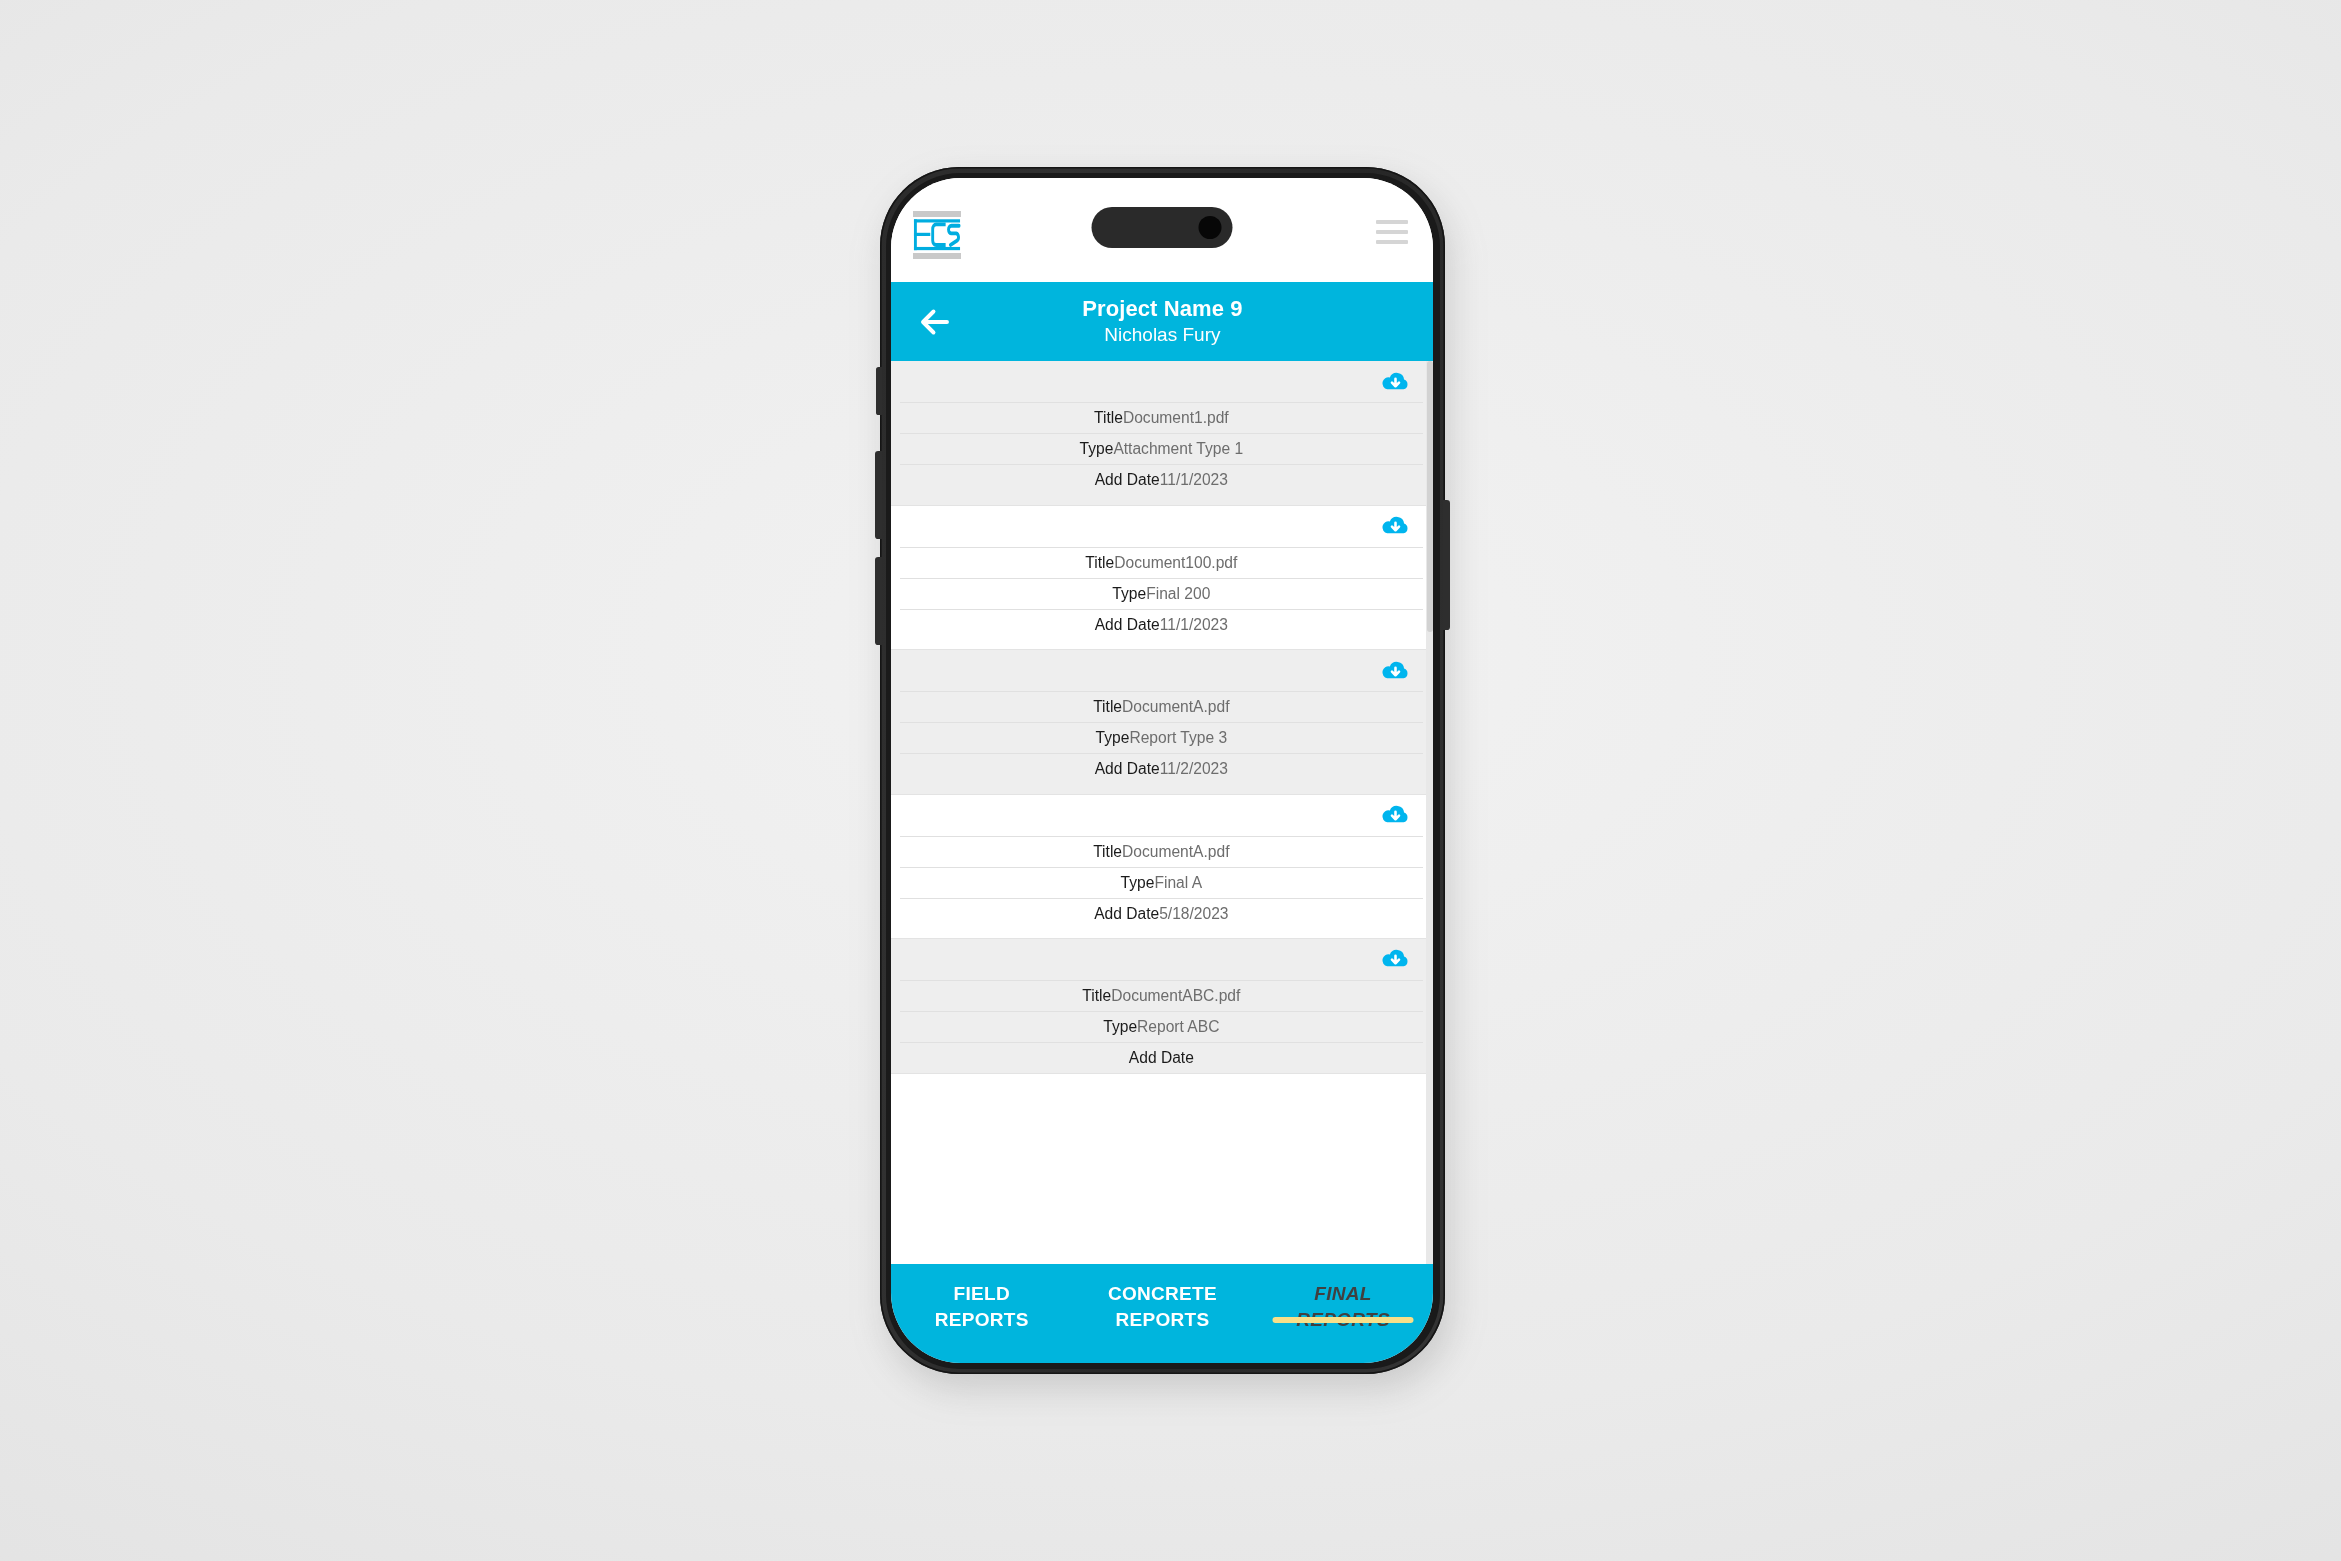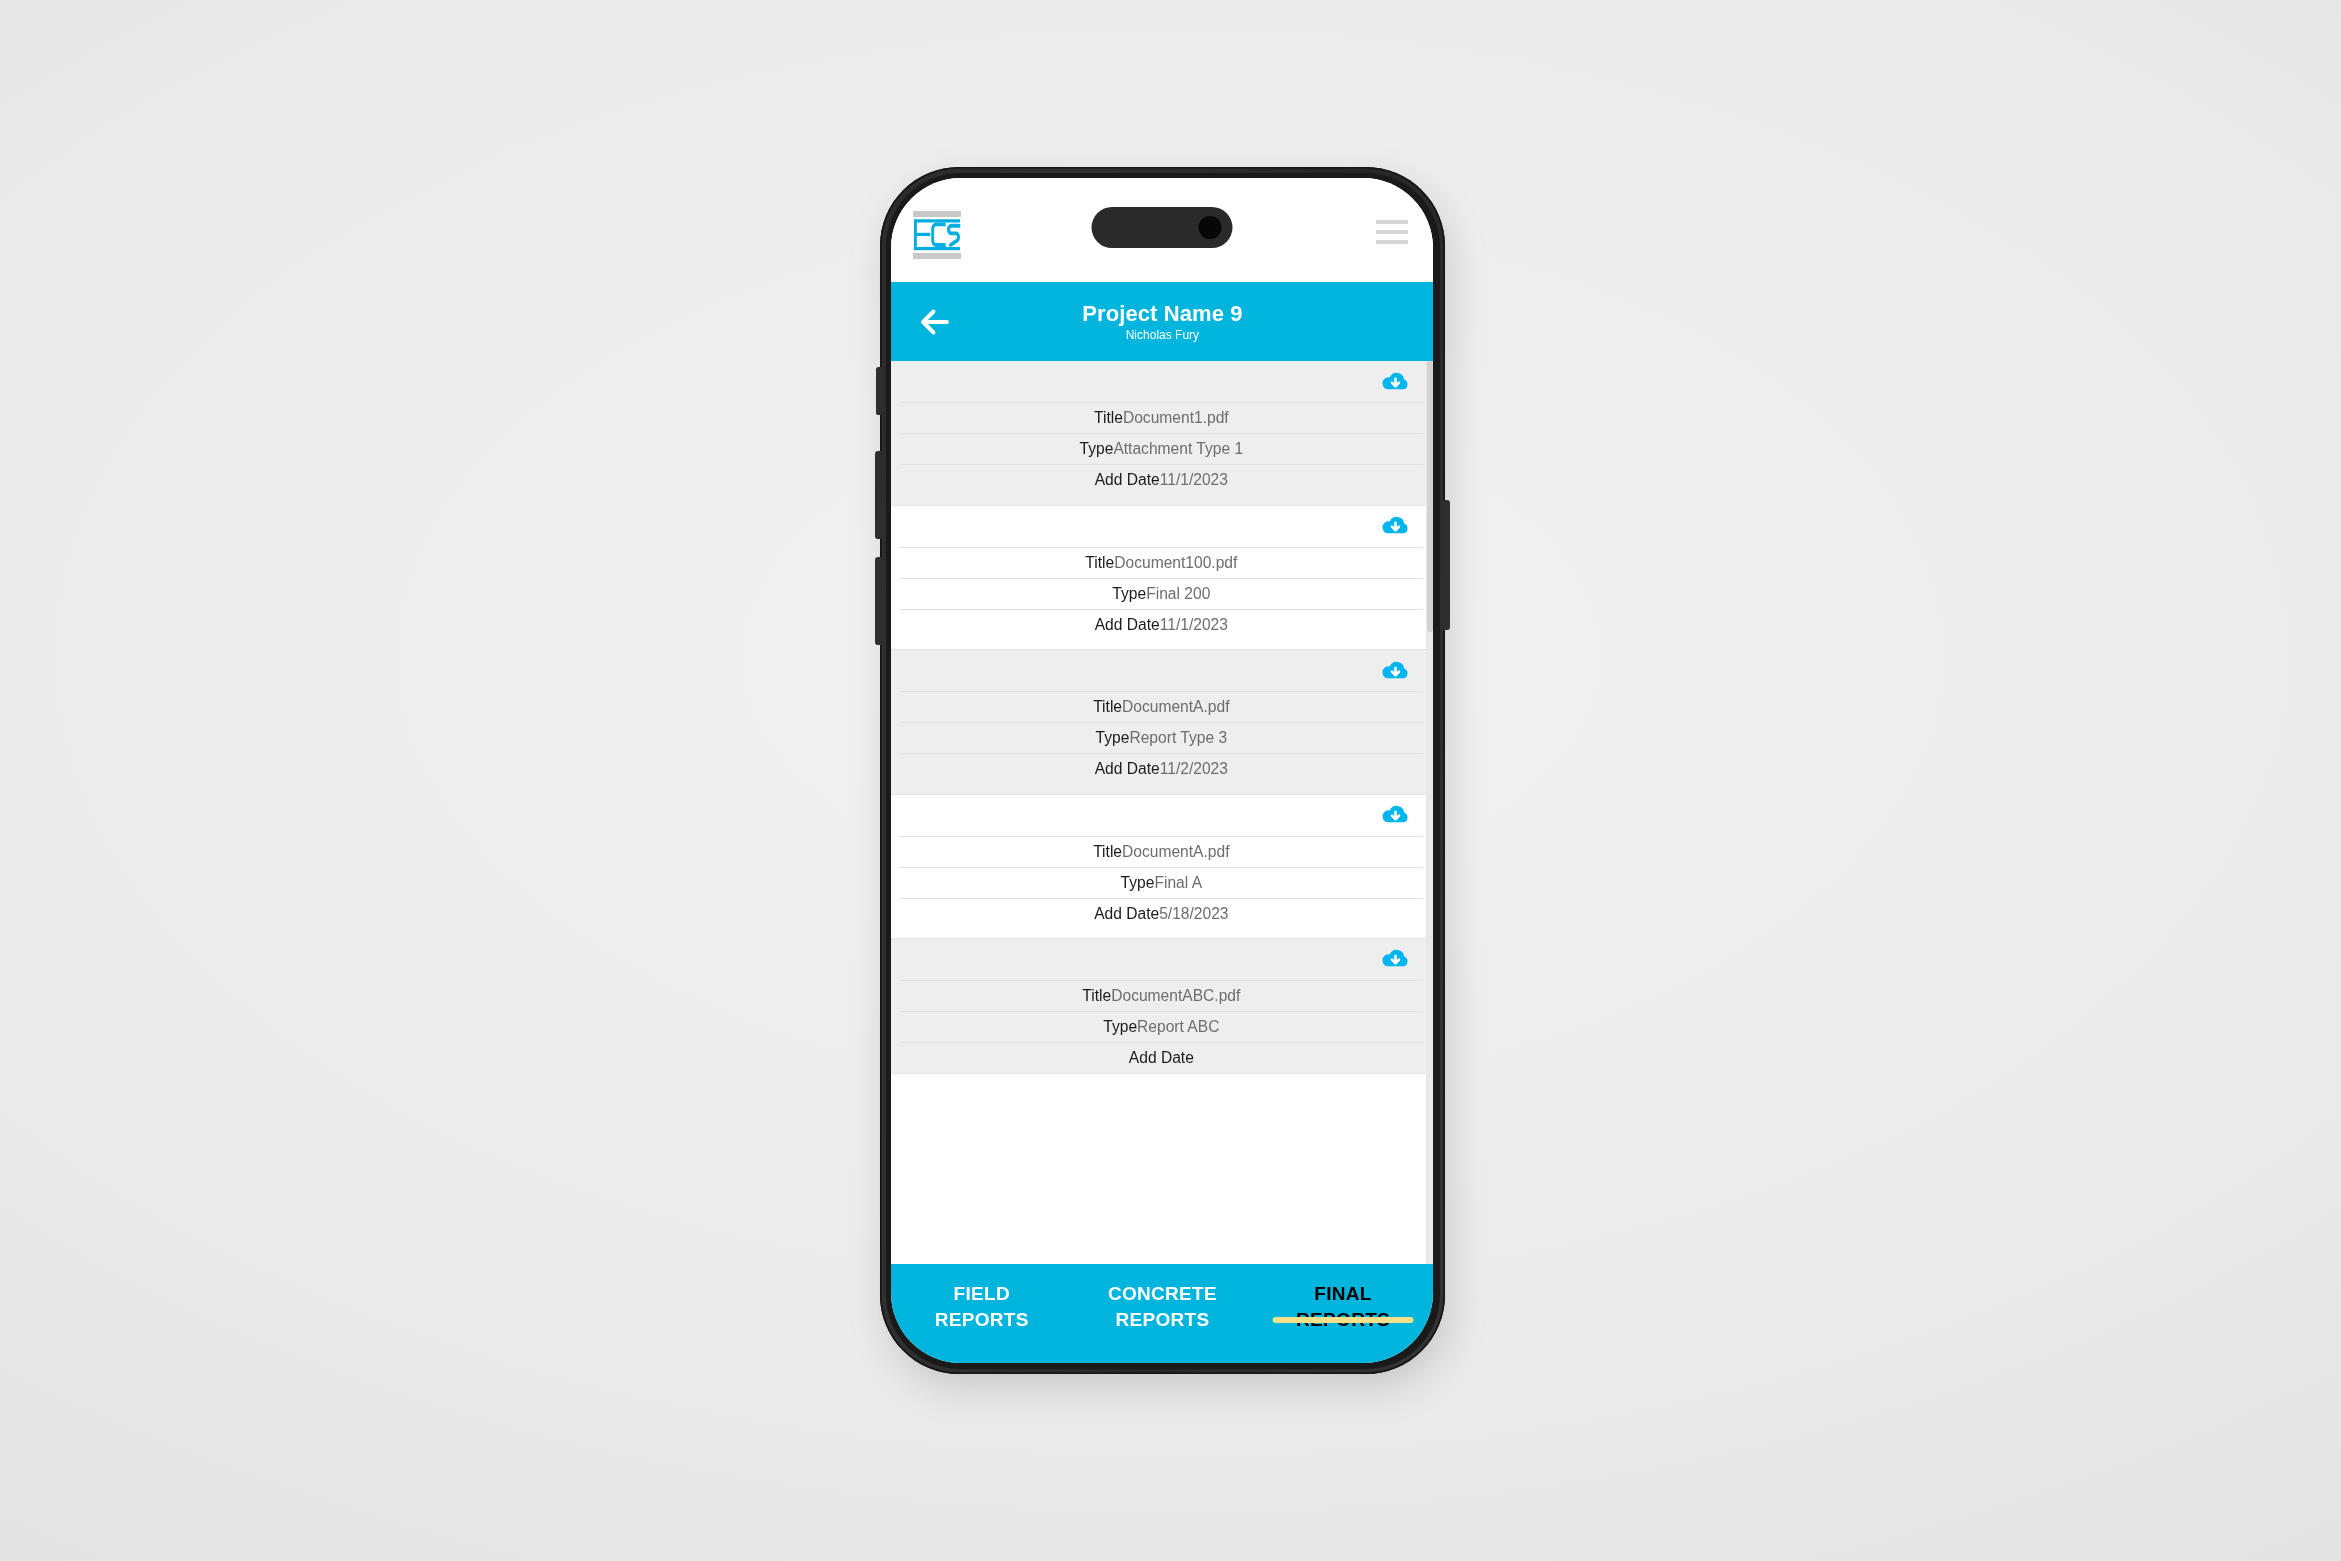--- a/index.html
+++ b/index.html
@@ -167,21 +167,21 @@
   }
   .project-name {
     color: #ffffff;
     font-size: 22px;
     font-weight: bold;
     line-height: 1.05;
     letter-spacing: 0.1px;
   }
   .project-sub {
     color: #ffffff;
-    font-size: 12px;
+    font-size: 19px;
     font-weight: normal;
     line-height: 1.2;
     margin-top: 3px;
   }
 
   
   .search-bar {
     flex: 0 0 auto;
     height: 63px;
     background: #fafafa;
@@ -278,21 +278,21 @@
     flex: 1 1 0;
     text-align: center;
     color: #ffffff;
     font-size: 19px;
     font-weight: bold;
     line-height: 1.35;
     letter-spacing: 0.3px;
     position: relative;
     padding-top: 2.1px;
   }
-  .tab.active { color: #000000; }
+  .tab.active { color: #404040; font-style: italic; }
   .tab-underline {
     position: absolute;
     bottom: 9.4px;
     left: 50%;
     transform: translateX(-50%);
     width: 141px;
     height: 6.2px;
     background: #f7e08a;
     border-radius: 3.1px;
   }

